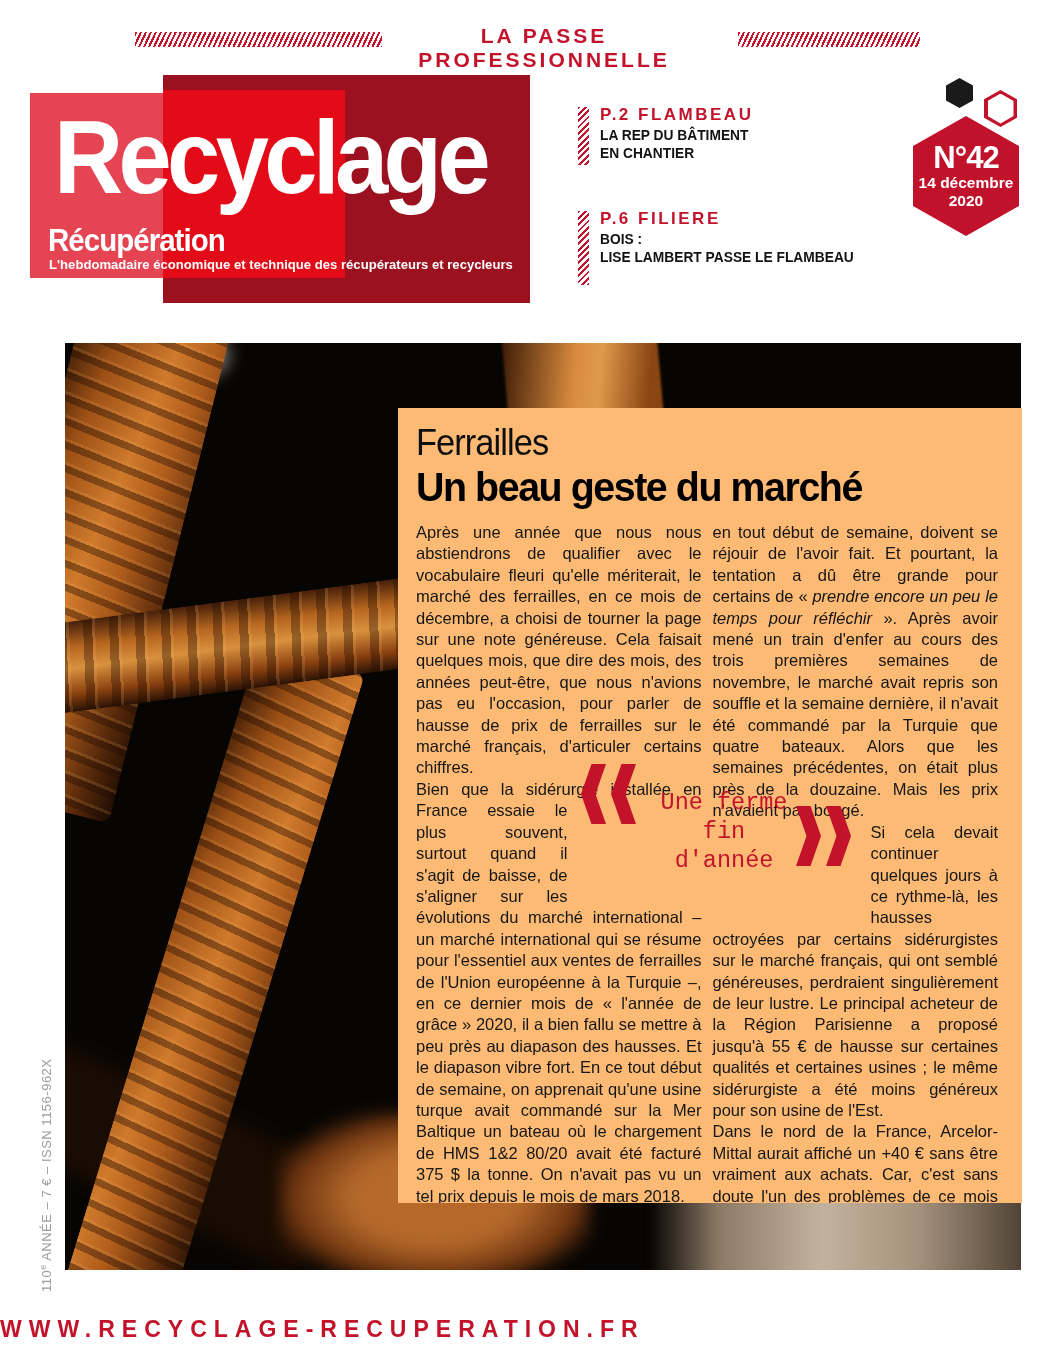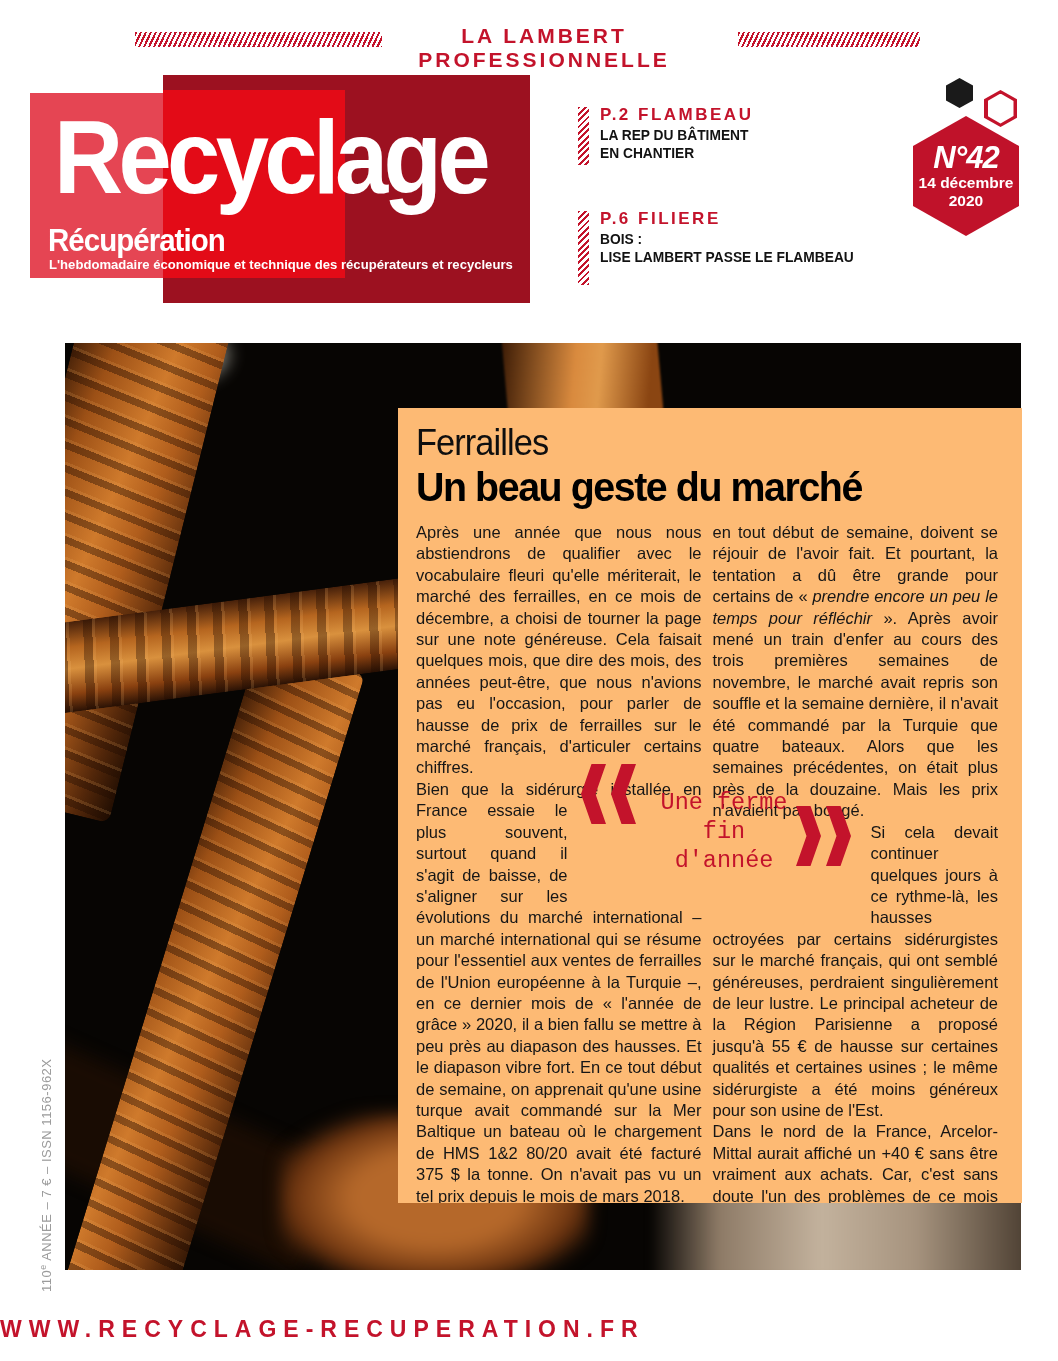--- a/index.html
+++ b/index.html
@@ -39,21 +39,21 @@
   .toc-line  { color:#121212; font-size:14.5px; font-weight:bold; line-height:18px;
     transform:scaleX(.95); transform-origin:left top; white-space:nowrap; }
 
   
   .hex { clip-path:polygon(50% 0,100% 25%,100% 75%,50% 100%,0 75%,0 25%); position:absolute; }
   .hex-black { left:946px; top:78px; width:27px; height:30px; background:#1a1a1a; }
   .hex-ring-outer { left:984px; top:90px; width:33px; height:37px; background:#c3132b; }
   .hex-ring-inner { left:3.5px; top:3.5px; width:26px; height:30px; background:#ffffff; }
   .hex-big { left:913px; top:116px; width:106px; height:120px; background:#c0122a; color:#fff;
     display:flex; flex-direction:column; align-items:center; justify-content:center; text-align:center; }
-  .hex-num  { font-weight:bold; font-size:31px; line-height:32px; letter-spacing:-1px;font-style:italic; }
+  .hex-num  { font-weight:bold; font-size:31px; line-height:32px; letter-spacing:-1px; }
   .hex-date { font-weight:bold; font-size:15.5px; line-height:18px; }
 
   
   .photo { position:absolute; left:65px; top:343px; width:956px; height:927px;
     background:#070503; overflow:hidden; }
   .rust { position:absolute;
     background-image:
       repeating-linear-gradient(8deg, rgba(30,10,0,.38) 0 7px, rgba(255,190,110,.14) 7px 10px, rgba(0,0,0,0) 10px 22px),
       linear-gradient(100deg,#2e1404 0%,#9c5016 22%,#cf7a2c 46%,#b05d1c 62%,#55280a 85%,#1f0d02 100%);
     border-radius:10px; }
@@ -102,21 +102,21 @@
   .issn sup { font-size:9px; }
   .footer-url { position:absolute; left:0; top:1316px; width:1058px; text-align:left;
     color:#c3132b; font-weight:bold; font-size:23px; letter-spacing:7px; }
 </style>
 </head>
 <body>
 
 <div class="page">
 
   <div class="hatch-h hatch-left"></div>
-  <div class="kicker">LA LAMBERT PROFESSIONNELLE</div>
+  <div class="kicker">LA PASSE PROFESSIONNELLE</div>
   <div class="hatch-h hatch-right"></div>
 
   <div class="masthead">
     <div class="mh-dark"></div>
     <div class="mh-bright"></div>
     <div class="mh-pink"></div>
     <div class="mh-title">Recyclage</div>
     <div class="mh-sub">Récupération</div>
     <div class="mh-tag">L'hebdomadaire économique et technique des récupérateurs et recycleurs</div>
   </div>

